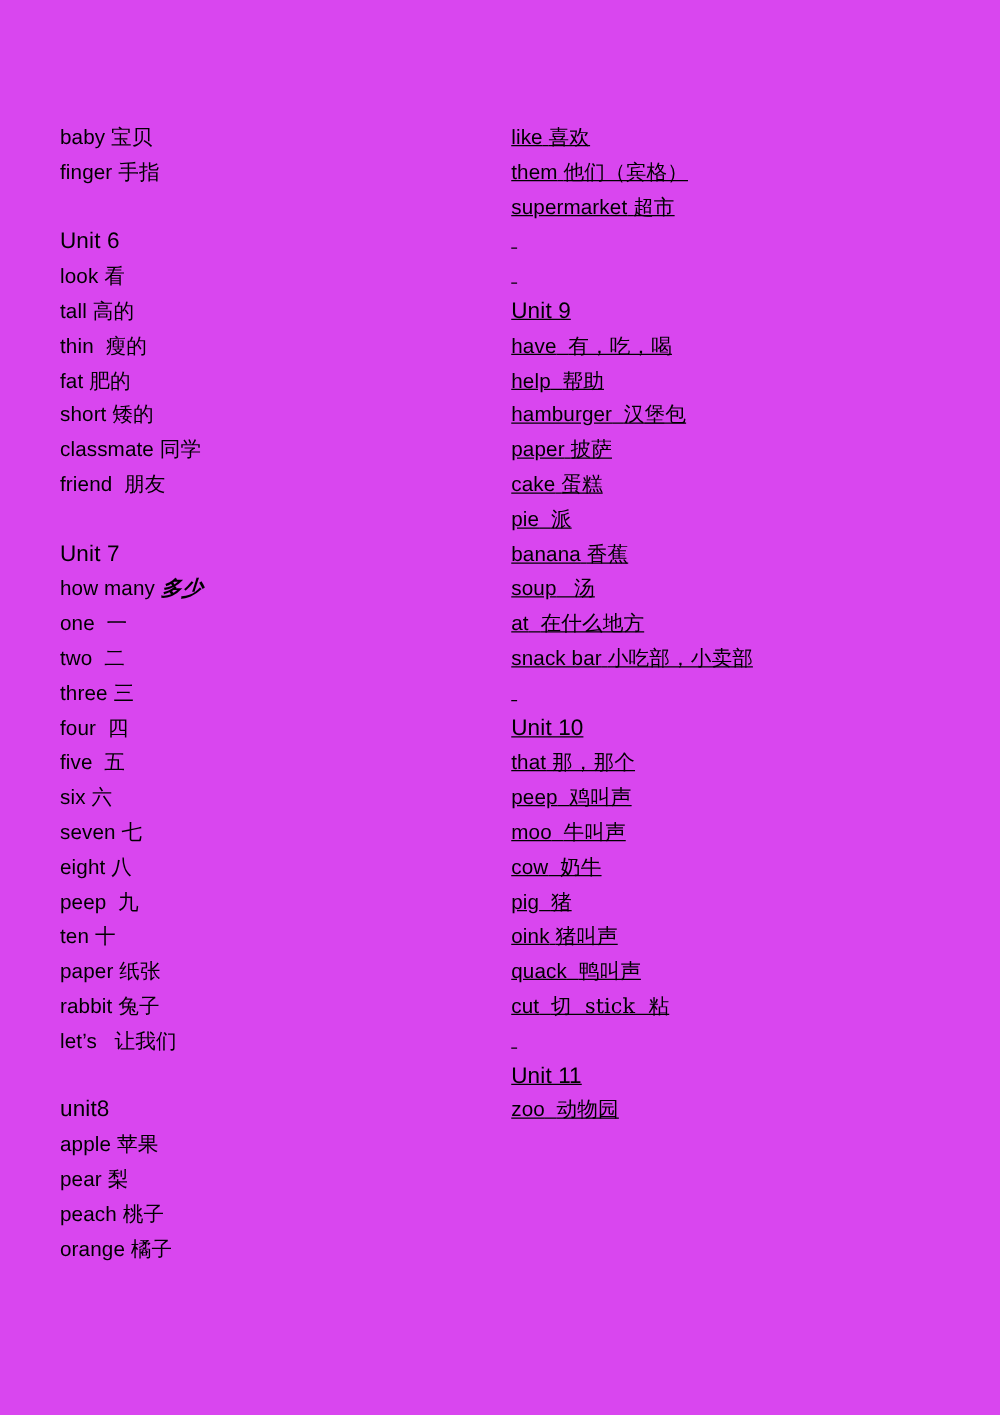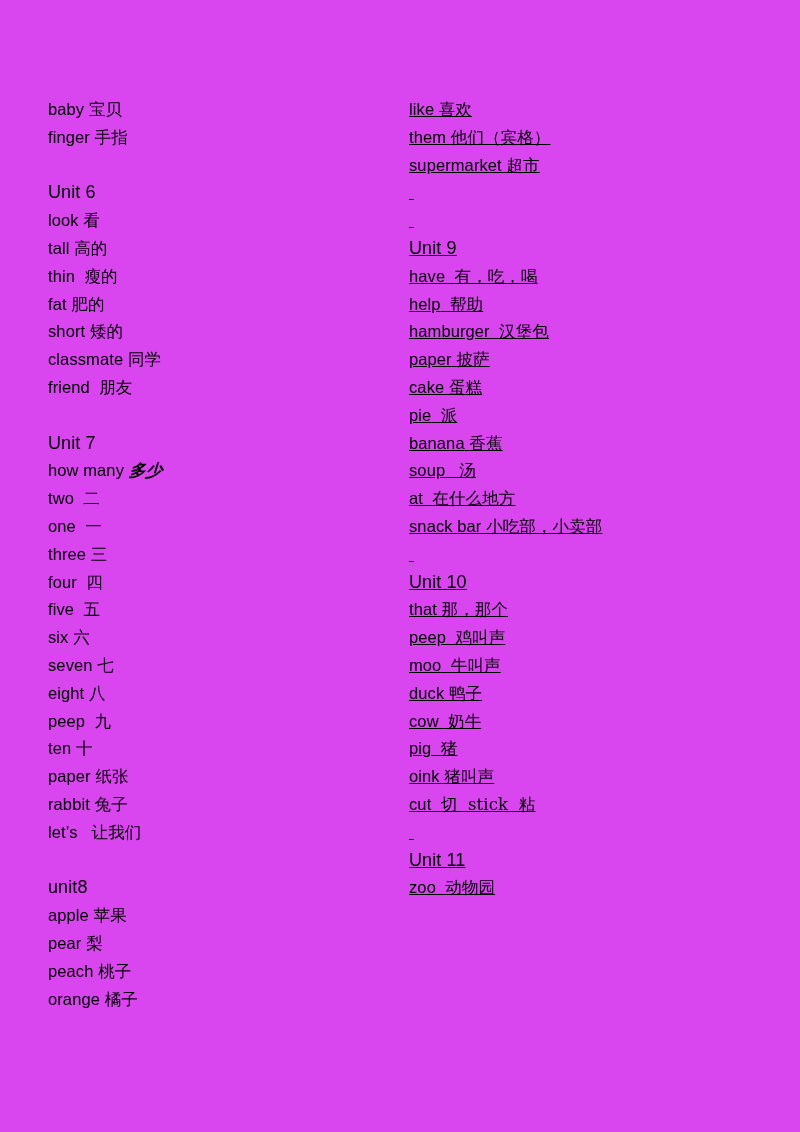--- a/index.html
+++ b/index.html
@@ -84,22 +84,22 @@
         <div class="line"><span class="en">look</span> <span class="zh">看</span></div>
         <div class="line"><span class="en">tall</span> <span class="zh">高的</span></div>
         <div class="line"><span class="en">thin</span>  <span class="zh">瘦的</span></div>
         <div class="line"><span class="en">fat</span> <span class="zh">肥的</span></div>
         <div class="line"><span class="en">short</span> <span class="zh">矮的</span></div>
         <div class="line"><span class="en">classmate</span> <span class="zh">同学</span></div>
         <div class="line"><span class="en">friend</span>  <span class="zh">朋友</span></div>
         <div class="line blank">&nbsp;</div>
         <div class="line"><span class="unit">Unit 7</span></div>
         <div class="line"><span class="en">how many</span> <span class="zh-script">多少</span></div>
+        <div class="line"><span class="en">one</span>  <span class="zh">一</span></div>
         <div class="line"><span class="en">two</span>  <span class="zh">二</span></div>
-        <div class="line"><span class="en">one</span>  <span class="zh">一</span></div>
         <div class="line"><span class="en">three</span> <span class="zh">三</span></div>
         <div class="line"><span class="en">four</span>  <span class="zh">四</span></div>
         <div class="line"><span class="en">five</span>  <span class="zh">五</span></div>
         <div class="line"><span class="en">six</span> <span class="zh">六</span></div>
         <div class="line"><span class="en">seven</span> <span class="zh">七</span></div>
         <div class="line"><span class="en">eight</span> <span class="zh">八</span></div>
         <div class="line"><span class="en">peep</span>  <span class="zh">九</span></div>
         <div class="line"><span class="en">ten</span> <span class="zh">十</span></div>
         <div class="line"><span class="en">paper</span> <span class="zh">纸张</span></div>
         <div class="line"><span class="en">rabbit</span> <span class="zh">兔子</span></div>
@@ -126,23 +126,23 @@
         <div class="line"><span class="en">pie</span>  <span class="zh">派</span></div>
         <div class="line"><span class="en">banana</span> <span class="zh">香蕉</span></div>
         <div class="line"><span class="en">soup</span>   <span class="zh">汤</span></div>
         <div class="line"><span class="en">at</span>  <span class="zh">在什么地方</span></div>
         <div class="line"><span class="en">snack bar</span> <span class="zh">小吃部，小卖部</span></div>
         <div class="line blank">&nbsp;</div>
         <div class="line"><span class="unit">Unit 10</span></div>
         <div class="line"><span class="en">that</span> <span class="zh">那，那个</span></div>
         <div class="line"><span class="en">peep</span>  <span class="zh">鸡叫声</span></div>
         <div class="line"><span class="en">moo</span>  <span class="zh">牛叫声</span></div>
-        <div class="line"><span class="en">duck</span> <span class="zh">鸭子</span></div>
         <div class="line"><span class="en">cow</span>  <span class="zh">奶牛</span></div>
         <div class="line"><span class="en">pig</span>  <span class="zh">猪</span></div>
         <div class="line"><span class="en">oink</span> <span class="zh">猪叫声</span></div>
+        <div class="line"><span class="en">quack</span>  <span class="zh">鸭叫声</span></div>
         <div class="line"><span class="en">cut</span>  <span class="zh">切  stick  粘</span></div>
         <div class="line blank">&nbsp;</div>
         <div class="line"><span class="unit">Unit 11</span></div>
         <div class="line"><span class="en">zoo</span>  <span class="zh">动物园</span></div>
       </div>
   </div>
 </div>
 
 </body></html>

